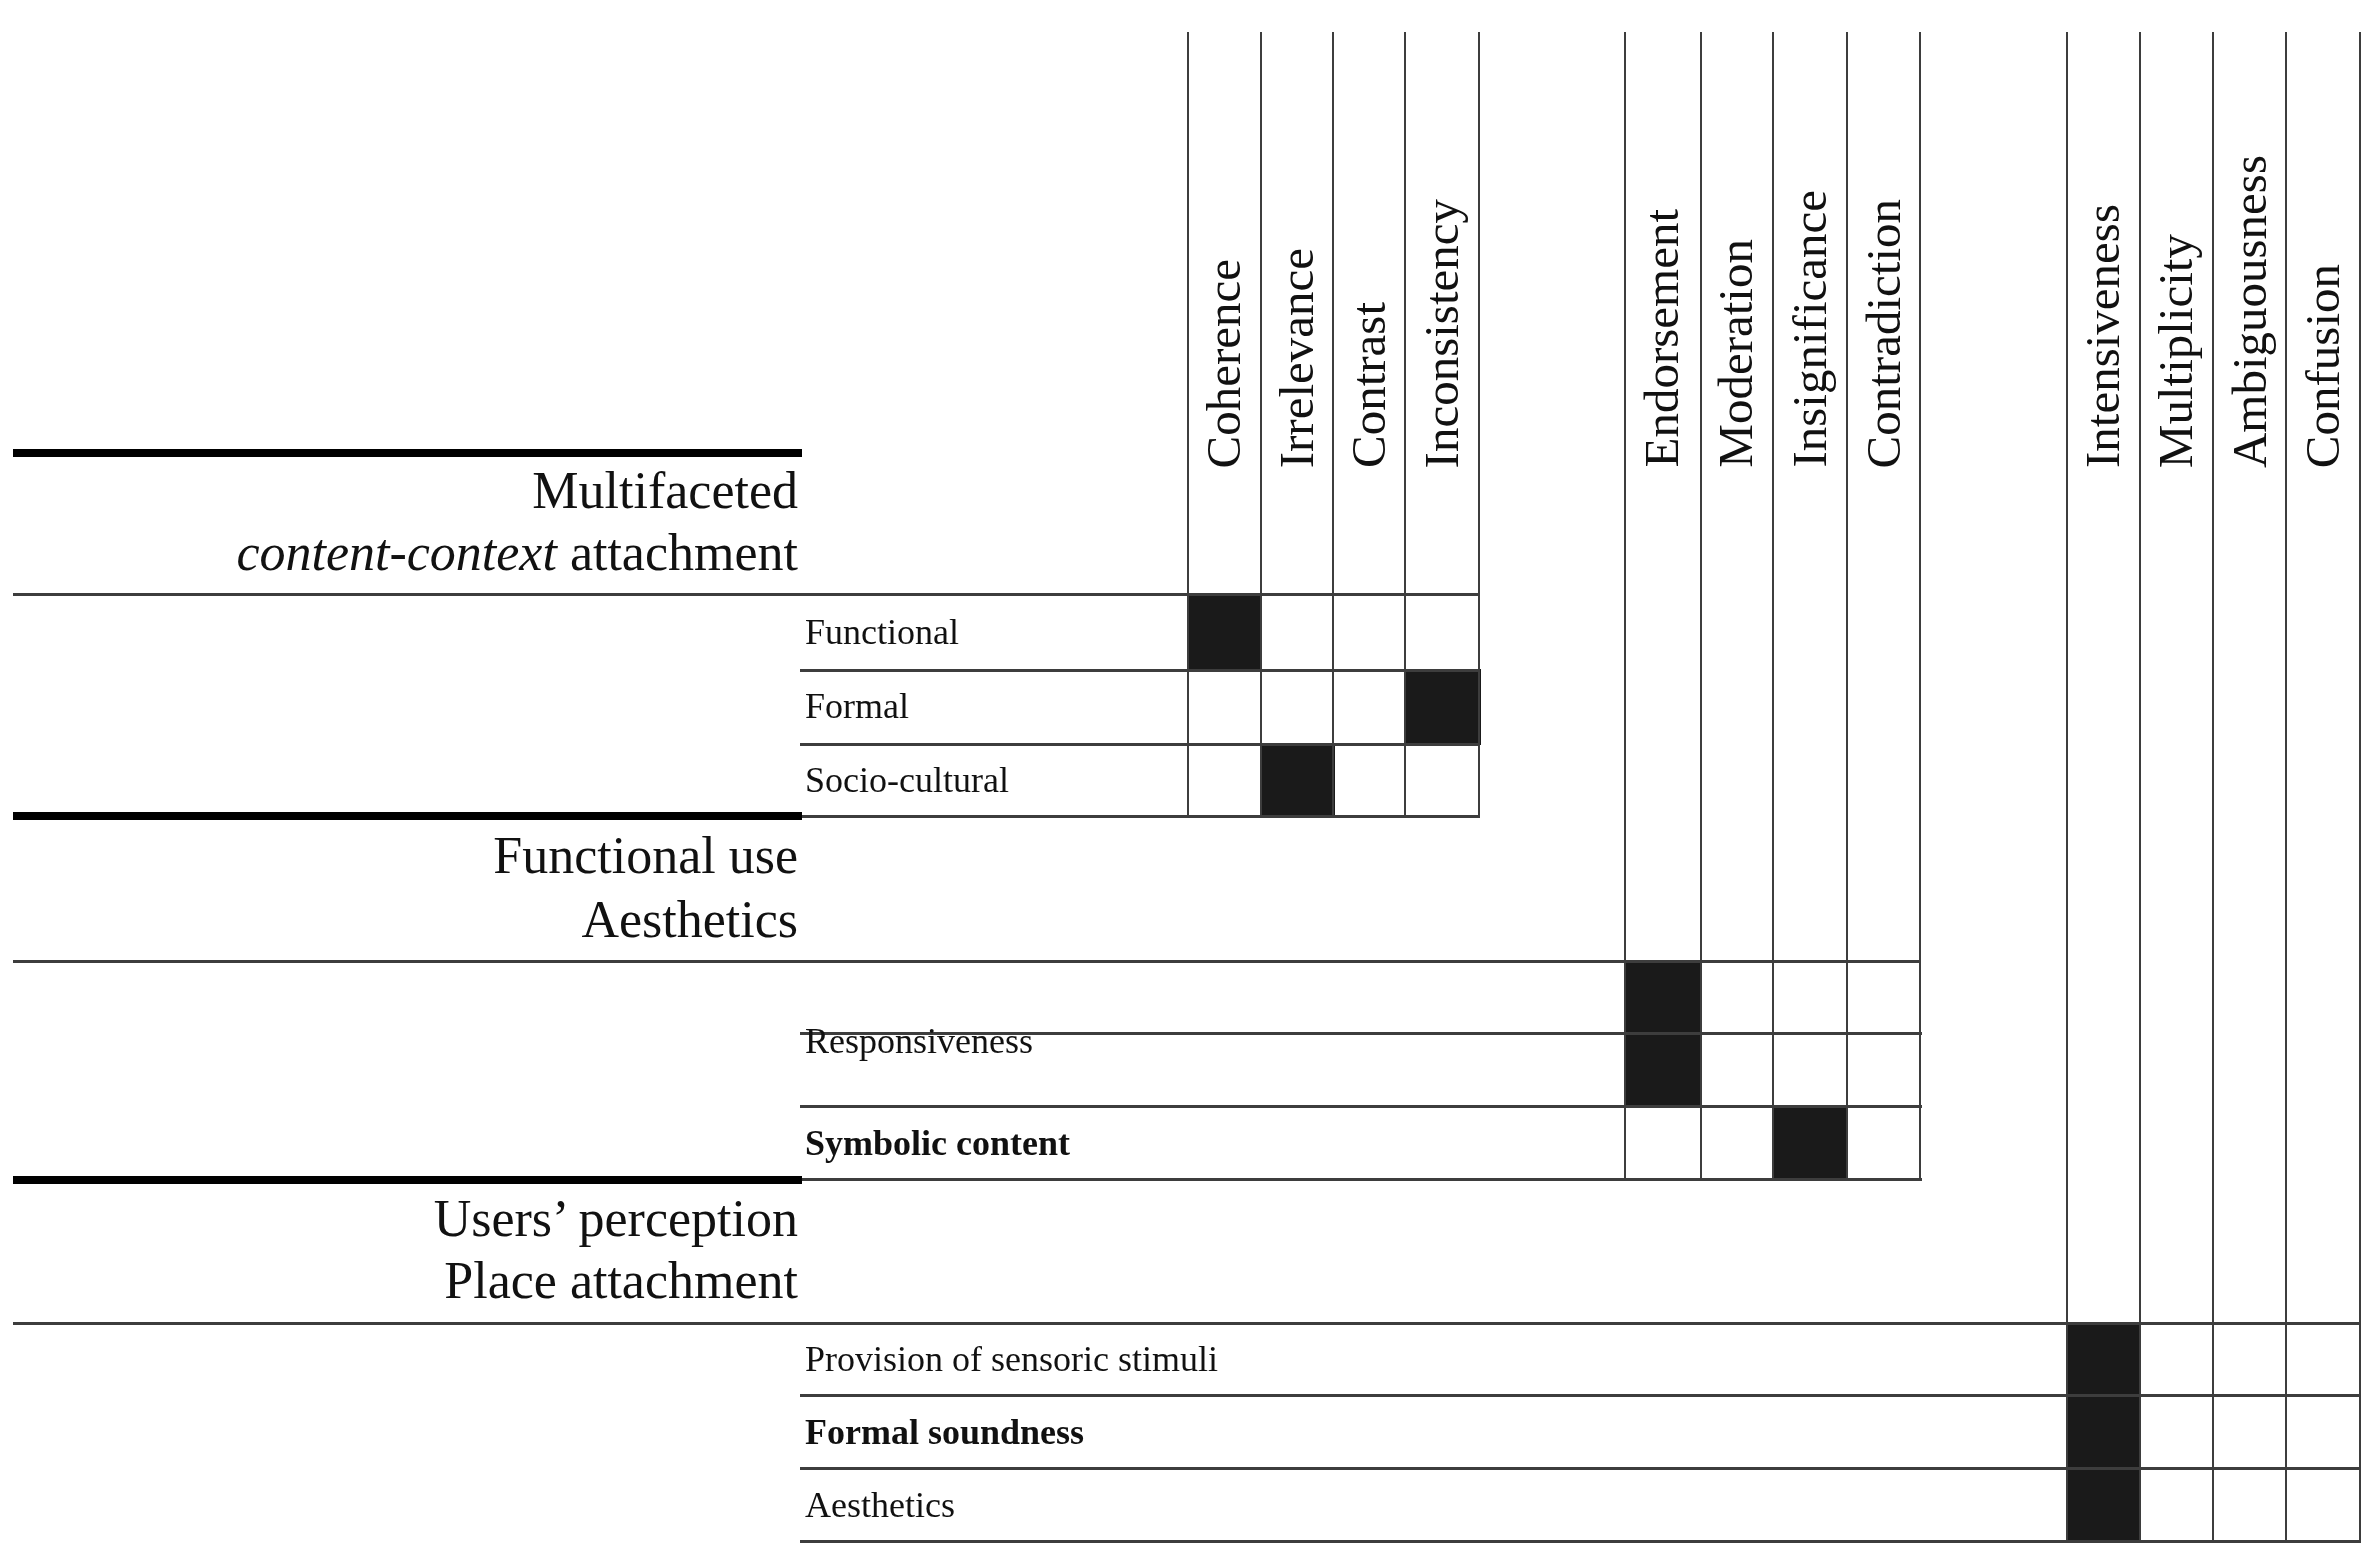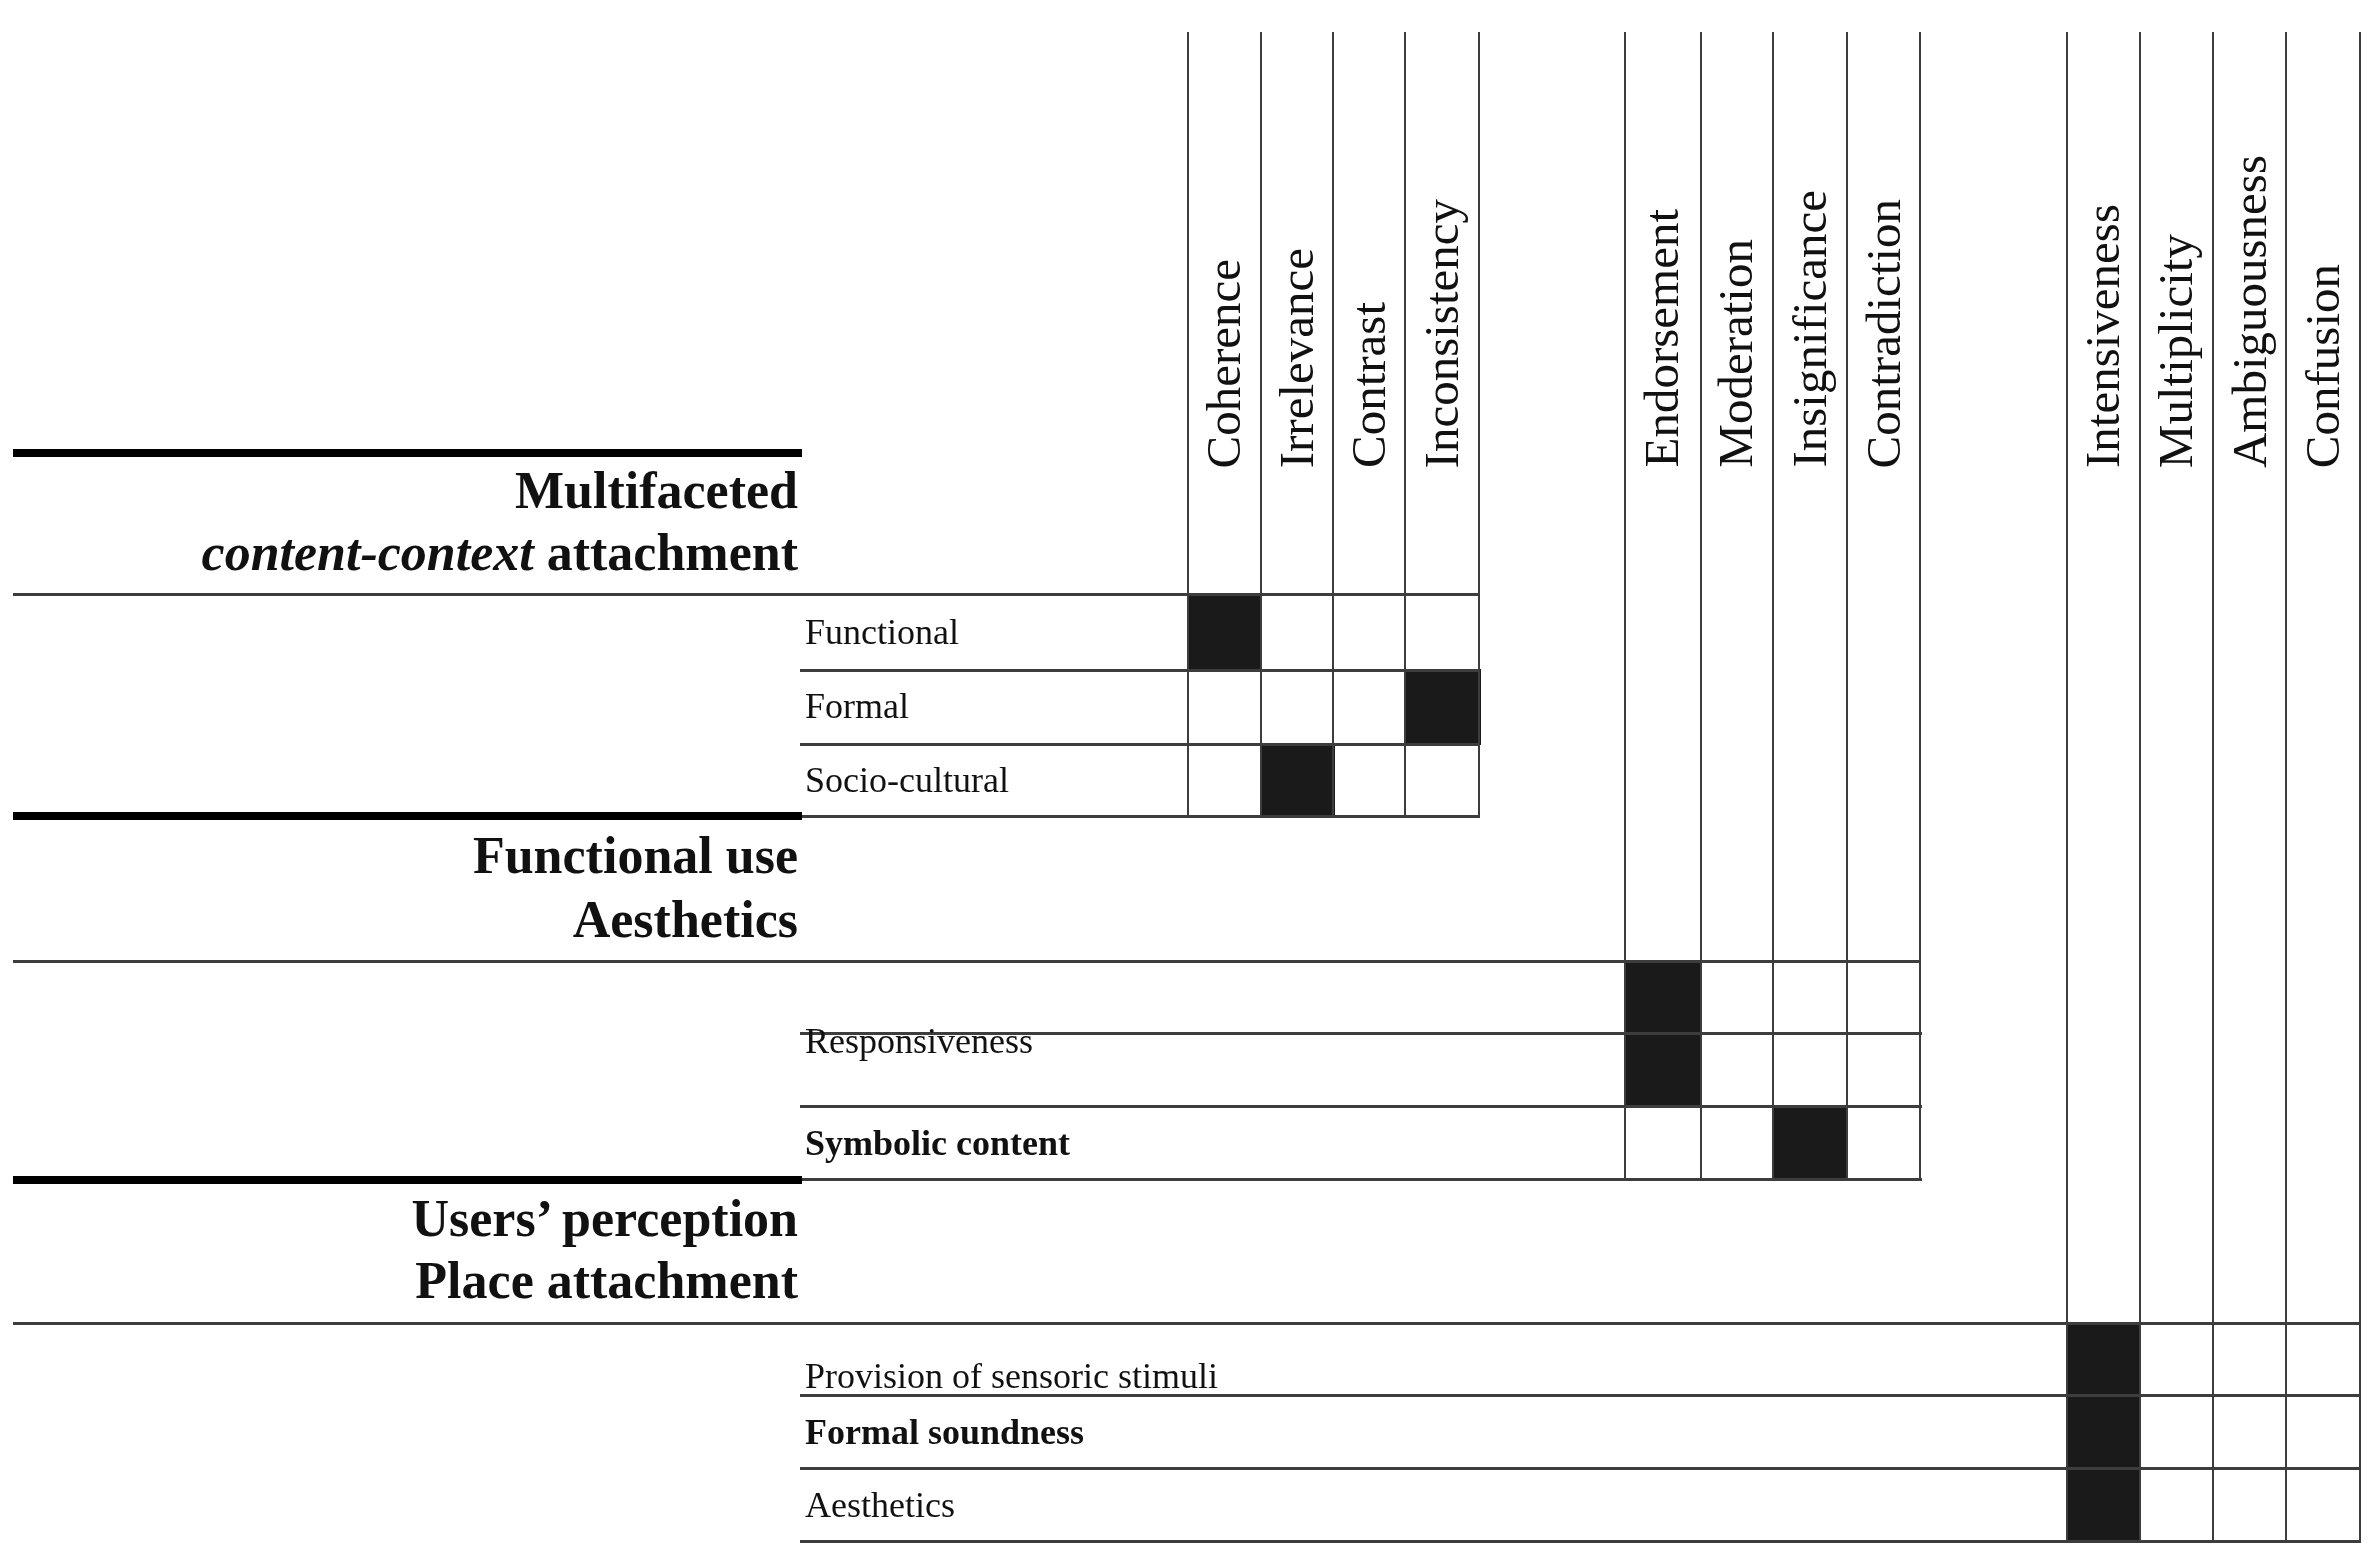--- a/index.html
+++ b/index.html
@@ -22,21 +22,21 @@
   }
   .colheader span{
     writing-mode:vertical-rl;transform:rotate(180deg);
     white-space:nowrap;font-size:49px;line-height:1.15;
   }
   .sectionheader{
     position:absolute;display:flex;flex-direction:column;
     justify-content:space-evenly;align-items:flex-end;
   }
   .sectionheader .hline-text{
-    white-space:nowrap;font-size:52px;line-height:1.08;text-align:right;font-weight:bold;
+    white-space:nowrap;font-size:52px;line-height:1.08;text-align:right;
   }
   .sectionheader .it{font-style:italic;}
   .rowlabel{
     position:absolute;display:flex;align-items:center;
     font-size:36px;white-space:nowrap;
   }
 </style>
 </head>
 <body>
 
@@ -126,17 +126,17 @@
     </div>
     <div class="sectionheader" style="right: 1579px; top: 1184px; height: 132px;">
       <div class="hline-text"><span>Users’ perception</span></div>
       <div class="hline-text"><span>Place attachment</span></div>
     </div>
     <div class="rowlabel" style="left: 805px; top: 594px; height: 75px;">Functional</div>
     <div class="rowlabel" style="left: 805px; top: 669px; height: 74px;">Formal</div>
     <div class="rowlabel" style="left: 805px; top: 744px; height: 72px;">Socio-cultural</div>
     <div class="rowlabel" style="left: 805px; top: 961px; height: 72px; margin-top: 44px;">Responsiveness</div>
     <div class="rowlabel" style="left: 805px; top: 1106px; height: 73px; font-weight: bold;">Symbolic content</div>
-    <div class="rowlabel" style="left: 805px; top: 1323px; height: 72px; margin-top: 17px;">Provision of sensoric stimuli</div>
+    <div class="rowlabel" style="left: 805px; top: 1323px; height: 72px;">Provision of sensoric stimuli</div>
     <div class="rowlabel" style="left: 805px; top: 1395px; height: 74px; font-weight: bold;">Formal soundness</div>
     <div class="rowlabel" style="left: 805px; top: 1468px; height: 73px;">Aesthetics</div>
   </div>
 
 
 </body></html>

